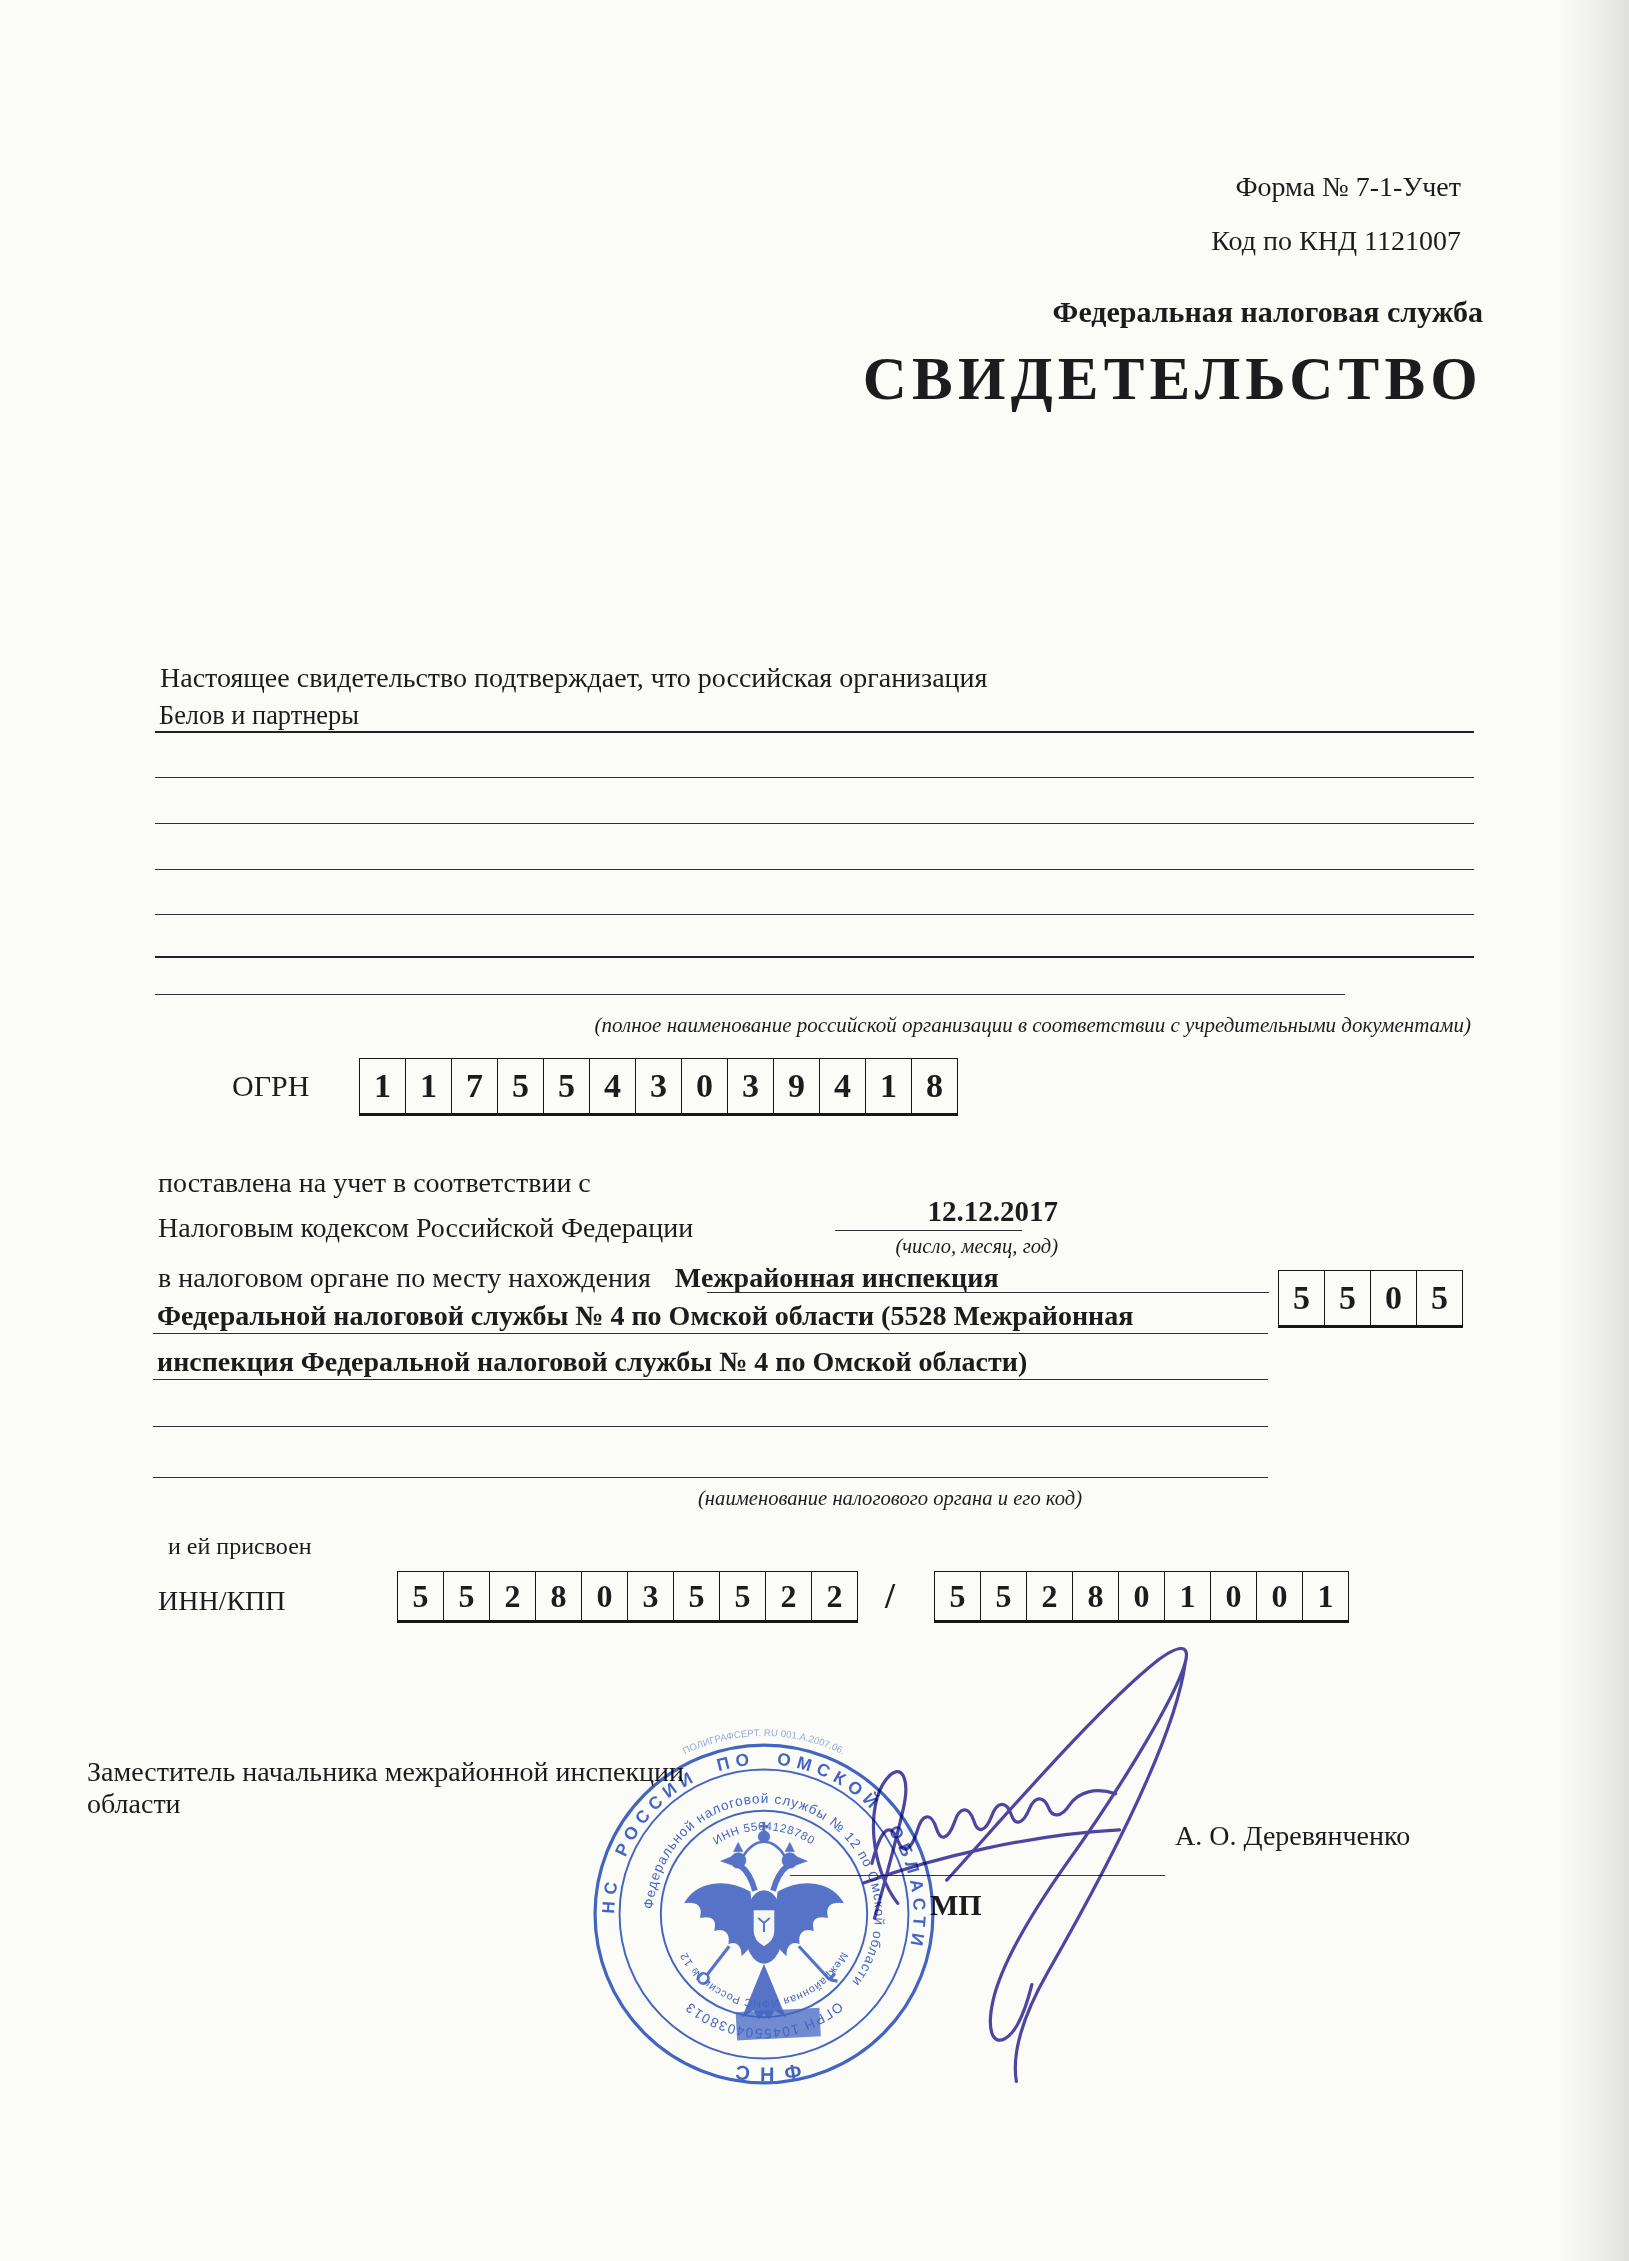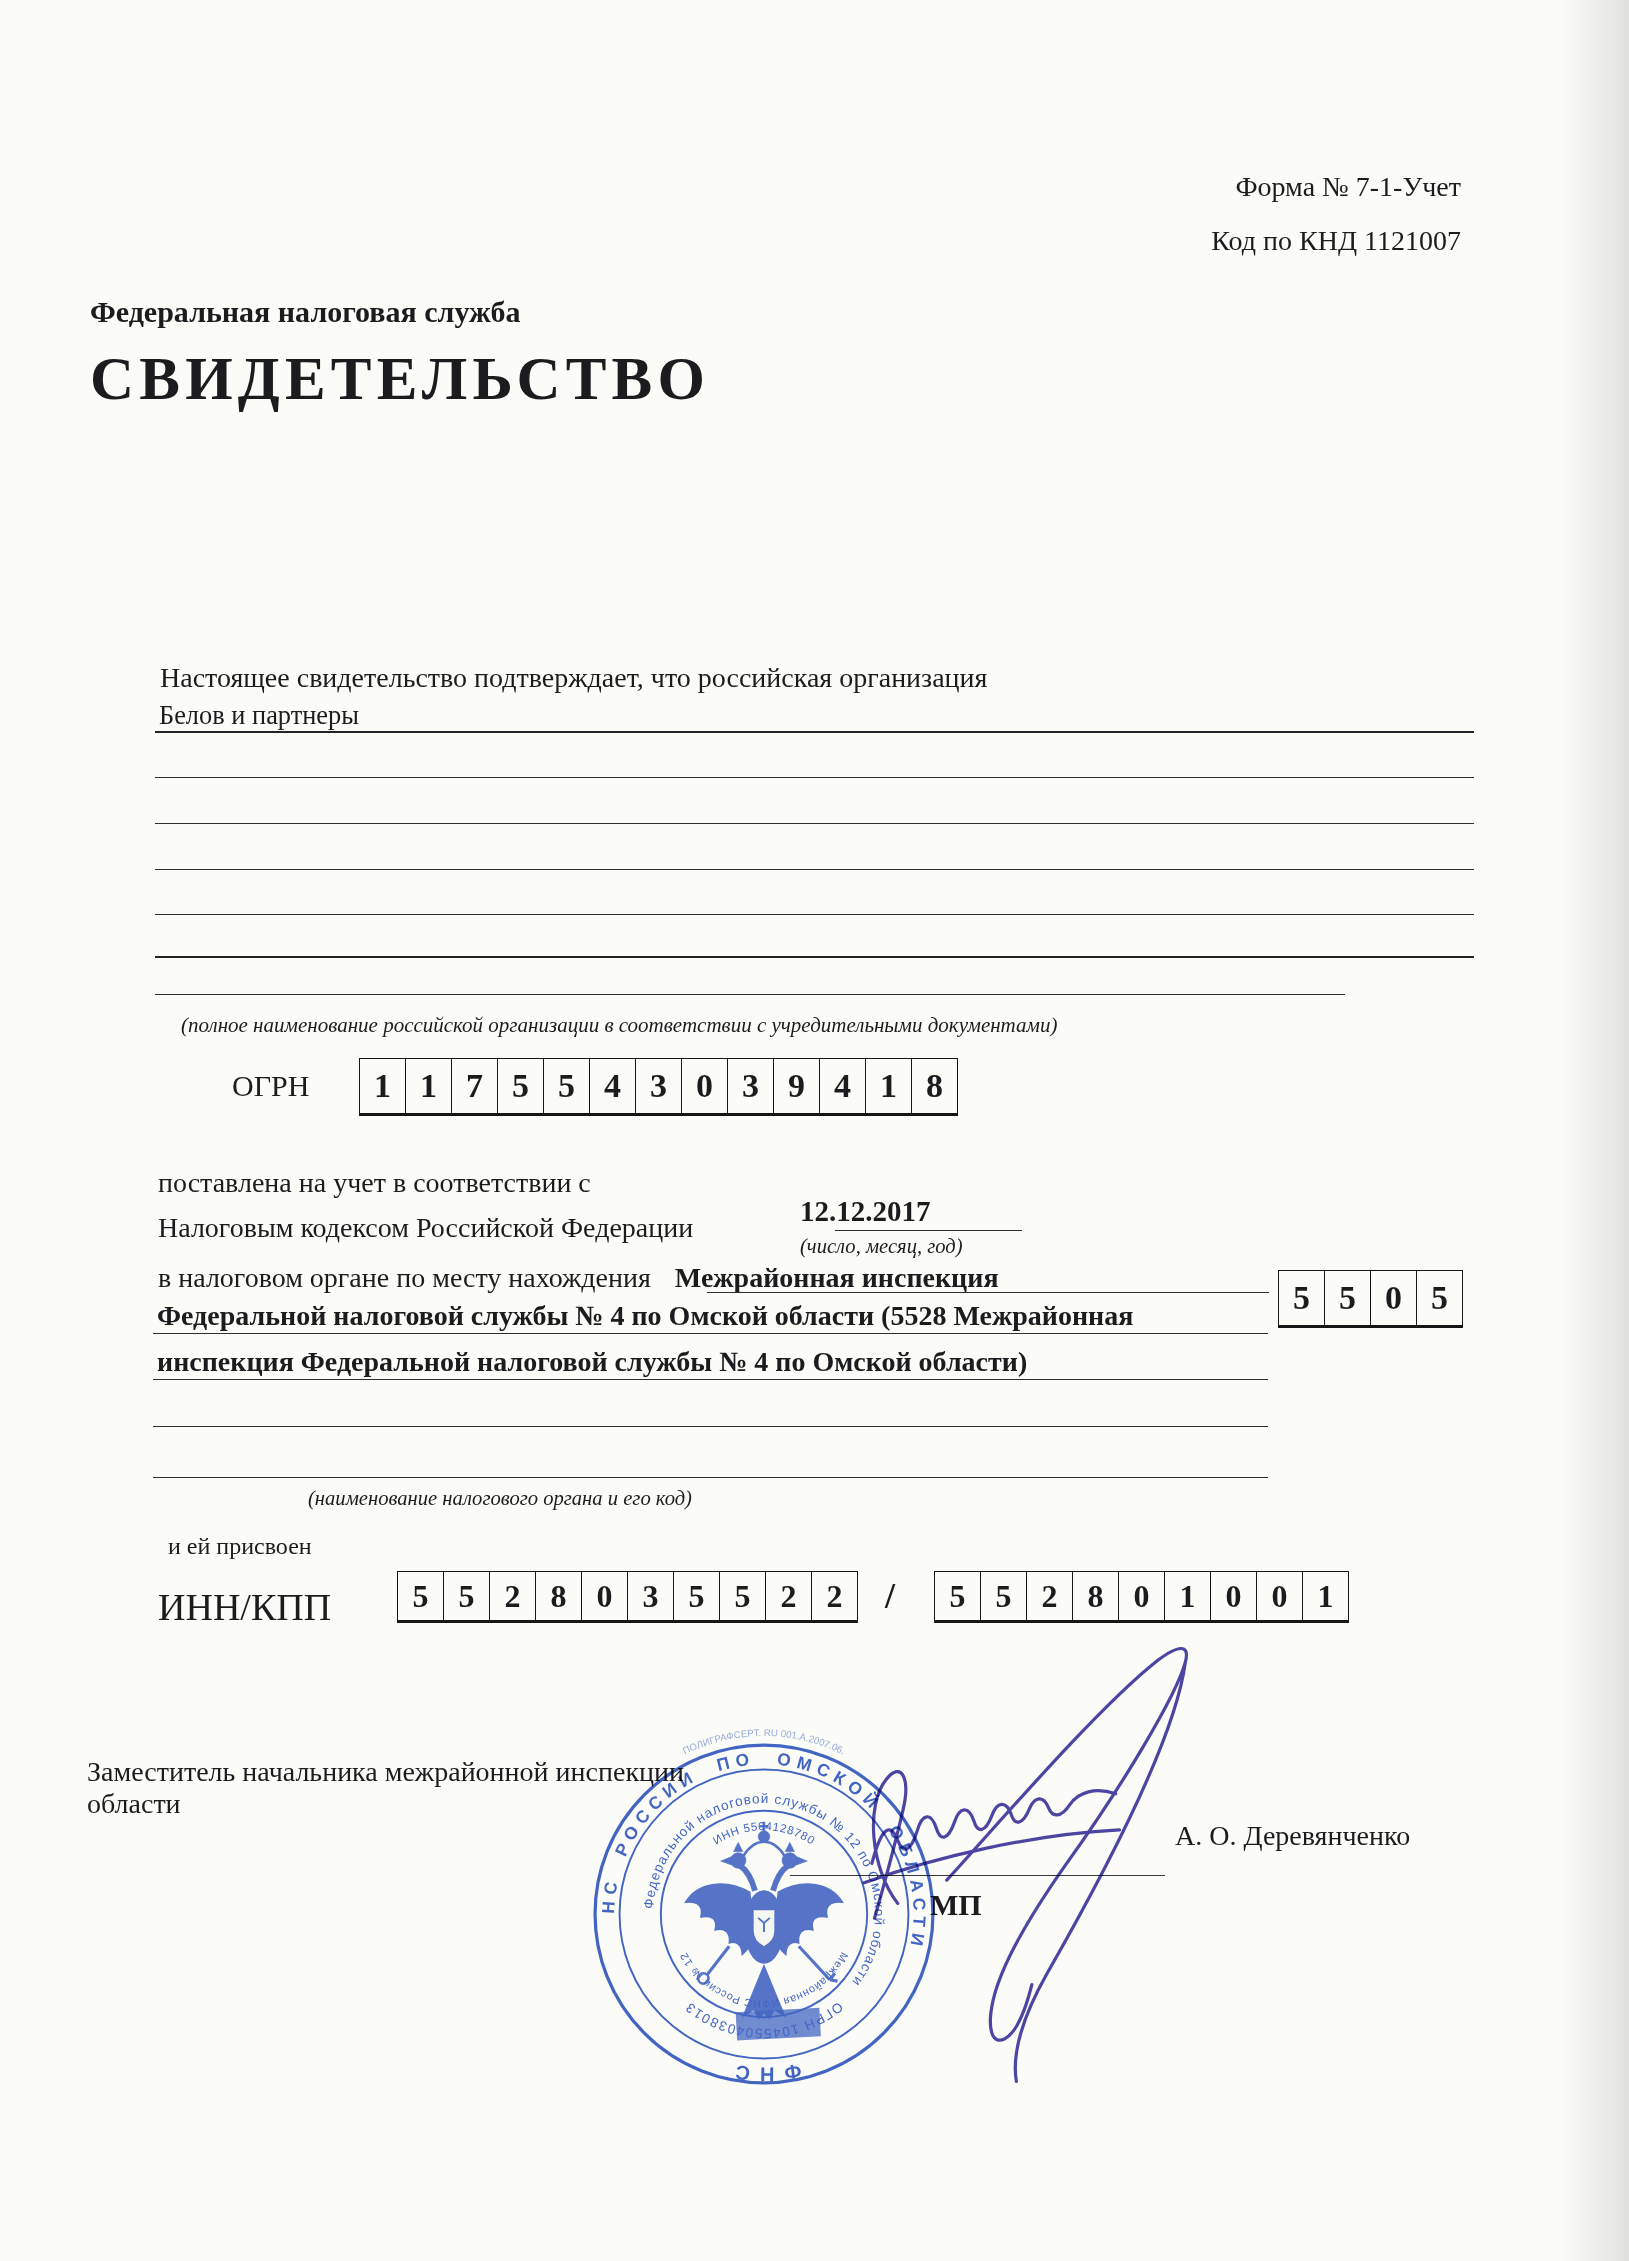--- a/index.html
+++ b/index.html
@@ -3,21 +3,21 @@
 <meta charset="utf-8">
 <style>
   html,body{margin:0;padding:0}
   body{
     width:1630px;height:2261px;position:relative;overflow:hidden;
     background:#fbfbf8;
     font-family:"Liberation Serif","DejaVu Serif",serif;
     color:#1c1c1e;
   }
   .abs{position:absolute}
-  .center{text-align:left}
+  .center{text-align:right}
   .right{text-align:right}
   .b{font-weight:bold}
   .it{font-style:italic}
   .pre{white-space:pre}
   .rule{position:absolute;height:1.3px;background:#2e2e33}
   .rule.thick{height:1.9px;background:#232327}
   
   .boxrow{
     position:absolute;display:flex;
     border:1.9px solid #161616;border-bottom-width:3.9px;
@@ -102,21 +102,21 @@
     <span class="cell">5</span>
     <span class="cell">0</span>
     <span class="cell">5</span>
   </div>
 
 <div class="rule" style="left:153px;top:1426px;width:1115px"></div>
 <div class="rule" style="left:153px;top:1477px;width:1115px"></div>
 <div class="abs center it" style="left:308px;top:1487px;width:774px;font-size:20.6px">(наименование налогового органа и его код)</div>
 
 <div class="abs" style="left:168px;top:1533px;font-size:24px">и ей присвоен</div>
-<div class="abs" style="left:158px;top:1585px;font-size:38px">ИНН/КПП</div>
+<div class="abs" style="left:158px;top:1585px;font-size:28px">ИНН/КПП</div>
 <div class="boxrow inn-cells" style="left:397px;top:1571px">
     <span class="cell">5</span>
     <span class="cell">5</span>
     <span class="cell">2</span>
     <span class="cell">8</span>
     <span class="cell">0</span>
     <span class="cell">3</span>
     <span class="cell">5</span>
     <span class="cell">5</span>
     <span class="cell">2</span>

